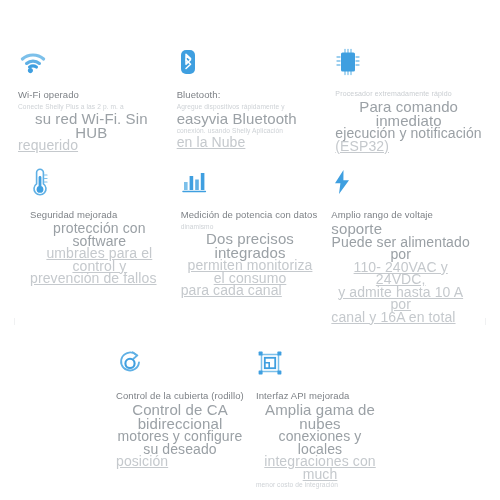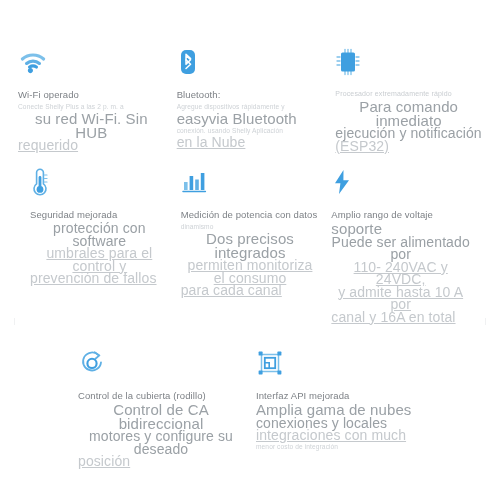--- a/index.html
+++ b/index.html
@@ -26,21 +26,21 @@
     top: 44px;
     width: 500px;
   }
   .row {
     display: flex;
     width: 500px;
     box-sizing: border-box;
   }
   .row-1 { padding: 0 12px; }
   .row-2 { padding: 0 24px; margin-top: 12px; }
-  .row-3 { padding: 0 72px; margin-top: 22px; }
+  .row-3 { padding: 0 110px; margin-top: 22px; }
 
   .card {
     flex: 1 1 0;
     display: flex;
     flex-direction: column;
     align-items: flex-start;
     padding: 0 6px;
     box-sizing: border-box;
     text-align: center;
   }

